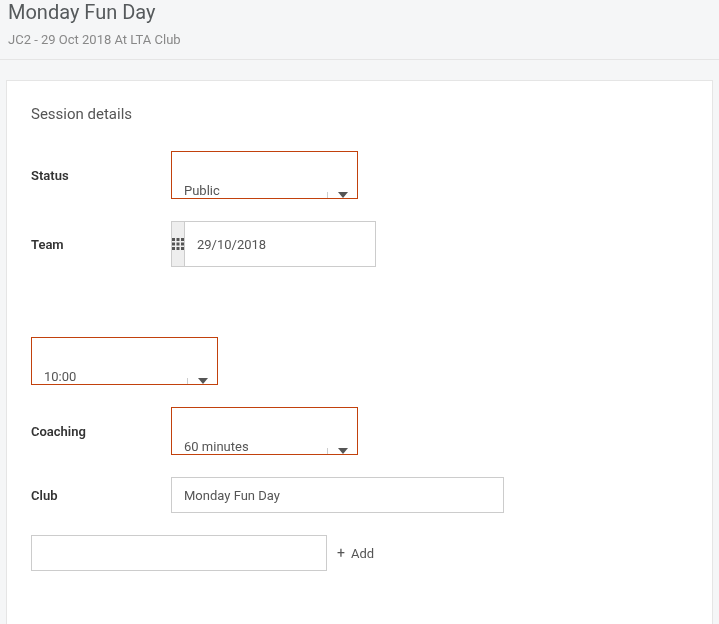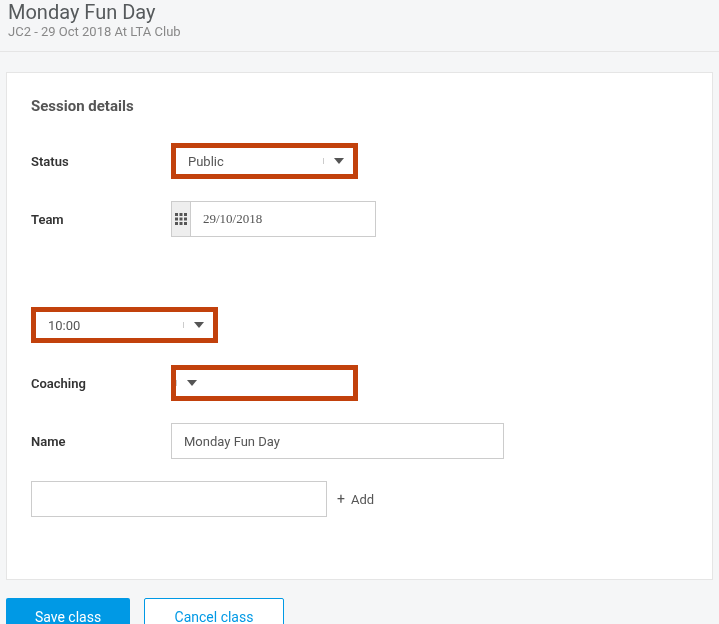--- a/index.html
+++ b/index.html
@@ -20,53 +20,52 @@
       border-bottom: 1px solid #e5e5e5;
     }
     .header-title {
       font-size: 20px;
       font-weight: 400;
       color: #565a5c;
     }
     .header-subtitle {
       font-size: 13px;
       color: #888;
-      margin-top: 0;
+      margin-top: 8px;
     }
     .card {
       background: #fff;
       border: 1px solid #e5e5e5;
       margin: 20px 6px 0 6px;
       padding: 24px 24px 40px 24px;
     }
     .section-title {
       font-size: 15px;
       color: #555;
       margin-bottom: 28px;
-      font-weight: bold;
     }
     .form-row {
       display: flex;
       align-items: center;
       margin-bottom: 22px;
     }
     .form-label {
       width: 140px;
       text-align: left;
       padding-right: 18px;
       font-size: 13px;
       font-weight: 600;
       color: #333;
     }
     .select-wrap {
       display: flex;
-      border: 5px solid #c2410c;
+      border: 1px solid #c2410c;
       background: #fff;
-      height: 36px;
-      align-items: center;
+      height: 48px;
+      align-items: flex-end;
     }
     .select-value {
       flex: 1;
       padding: 0 12px;
       display: flex;
       align-items: center;
       font-size: 13px;
       color: #555;
     }
     .select-caret {
@@ -81,23 +80,22 @@
       width: 10px;
       height: 6px;
     }
     .w-status { width: 187px; }
     .w-time { width: 187px; margin-top: 48px; }
     .w-duration { width: 187px; }
     .w-lead { width: 333px; }
     .date-wrap {
       display: flex;
       border: 1px solid #ccc;
-      height: 36px;
+      height: 46px;
       width: 205px;
-      font-family: Liberation Serif, serif;
     }
     .date-icon {
       width: 32px;
       background: #eee;
       border-right: 1px solid #ccc;
       display: flex;
       align-items: center;
       justify-content: center;
     }
     .date-icon svg {
@@ -216,30 +214,31 @@
         <svg viewBox="0 0 10 6">
             <path d="M0 0 L5 6 L10 0 Z" fill="#555"></path>
           </svg>
       </div>
     </div>
   </div>
 
   <div class="form-row">
     <div class="form-label">Coaching</div>
     <div class="select-wrap w-duration">
+      <div class="select-value">60 minutes</div>
       <div class="select-caret">
         <svg viewBox="0 0 10 6">
             <path d="M0 0 L5 6 L10 0 Z" fill="#555"></path>
           </svg>
       </div>
     </div>
   </div>
 
   <div class="form-row">
-    <div class="form-label">Name</div>
+    <div class="form-label">Club</div>
     <input class="text-input w-name" value="Monday Fun Day" style="">
   </div>
 
 
   <div class="form-row">
     <input class="text-input w-team" value="" style="">
     <div class="add-link">
       <span class="plus">+</span>
       <span>Add</span>
     </div>

